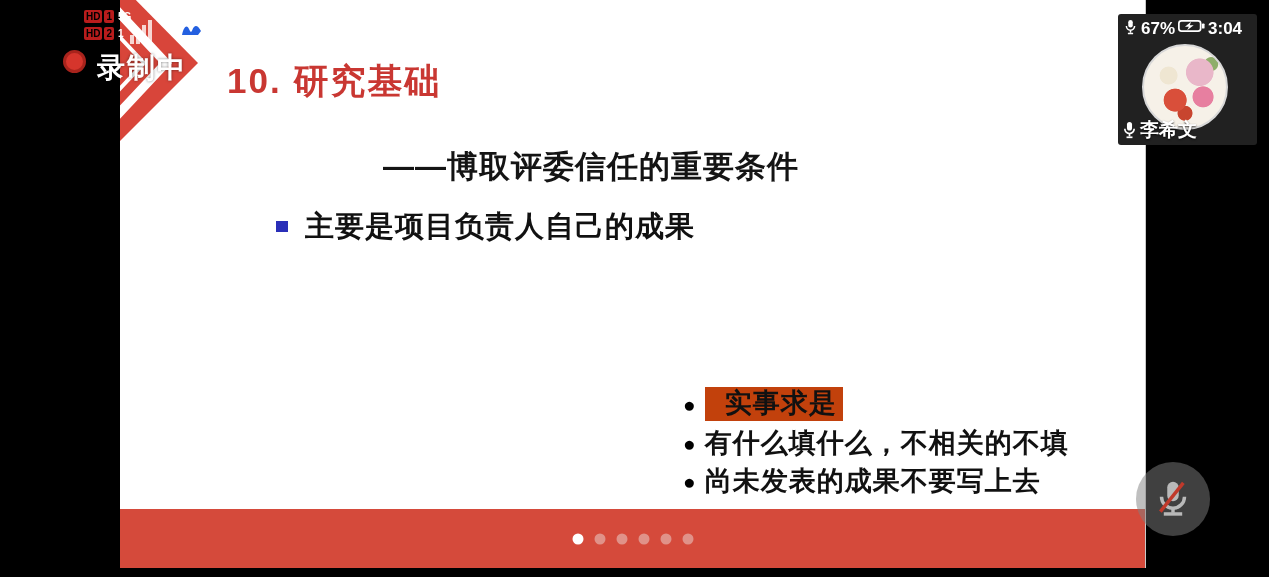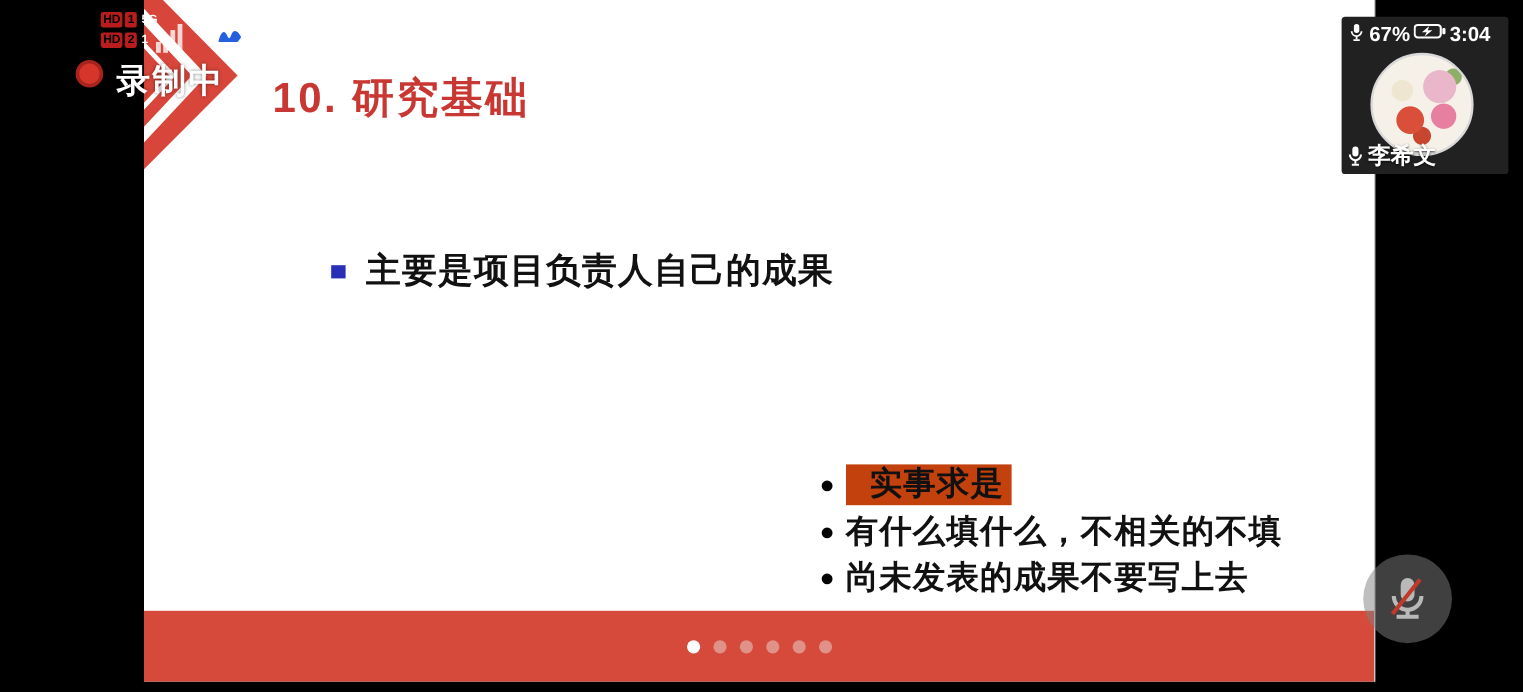--- a/index.html
+++ b/index.html
@@ -80,20 +80,21 @@
 
   <div class="slide">
 
     <svg class="chevron-svg" viewBox="80 0 80 142">
       <polygon points="80,-16 158,63 80,141 2,63" fill="#d8453a"></polygon>
       <polyline points="52,-16 126,63 52,142" fill="none" stroke="#ffffff" stroke-width="9"></polyline>
       <polyline points="30,-16 104,63 30,142" fill="none" stroke="#ffffff" stroke-width="4"></polyline>
     </svg>
 
     <div class="slide-title">10. 研究基础</div>
+    <div class="slide-subtitle">——博取评委信任的重要条件</div>
 
     <div class="bullet-list">
       <div class="bullet-row">
         <div class="bullet-square"></div>
         <div class="bullet-text">主要是项目负责人自己的成果</div>
       </div>
     </div>
 
     <div class="notes-list">
       <div class="note-row">

